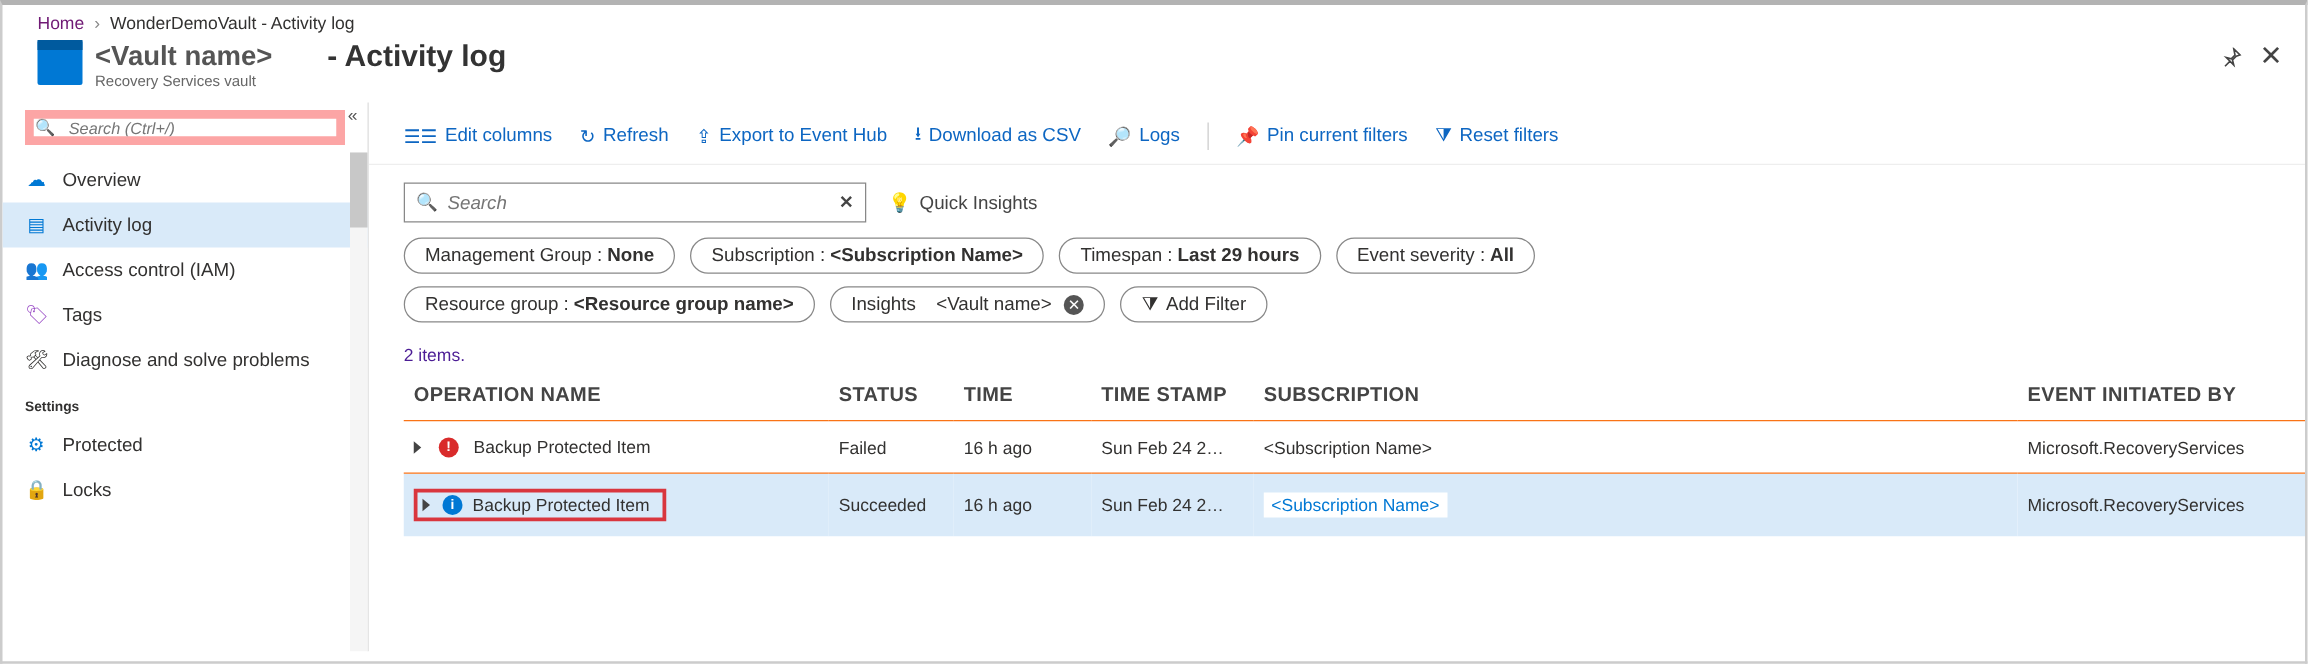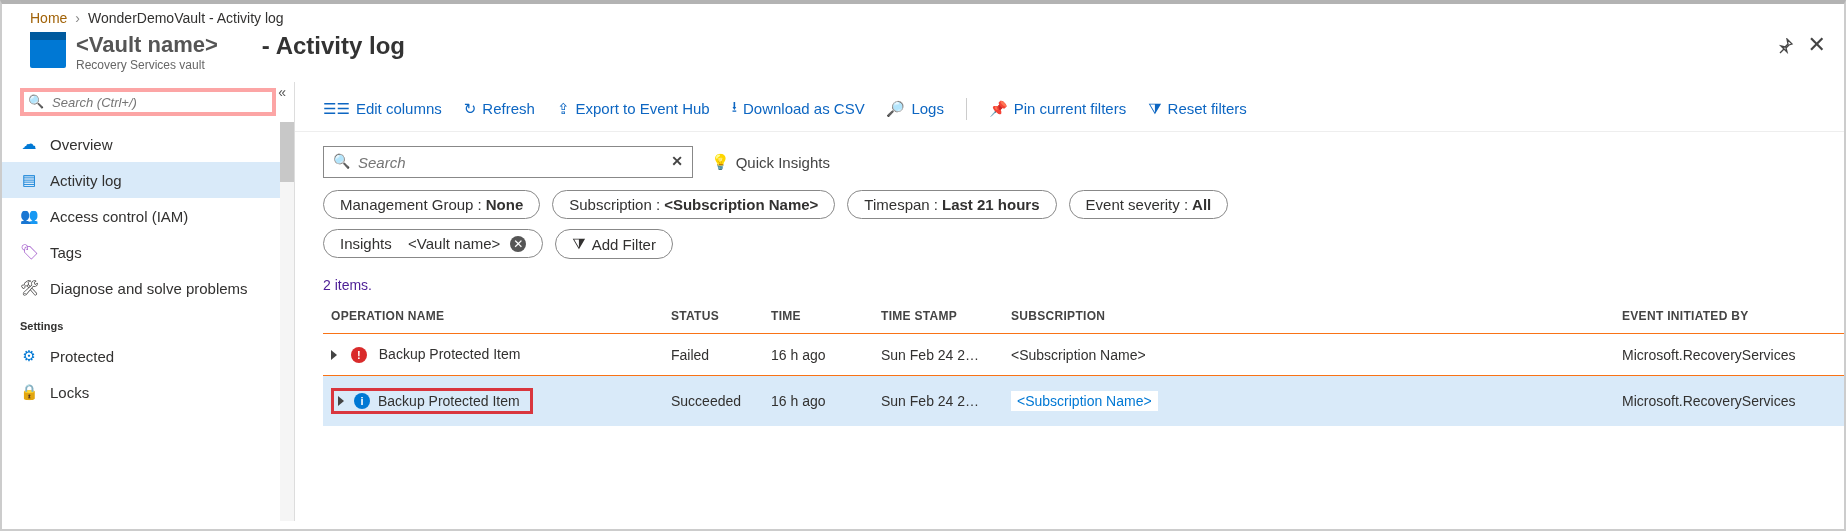--- a/index.html
+++ b/index.html
@@ -1,35 +1,35 @@
 <!DOCTYPE html>
 <html><head>
 <meta charset="utf-8">
 <style>
 * { box-sizing: border-box; margin: 0; padding: 0; font-family: "Segoe UI", Arial, sans-serif; }
 body { width: 1846px; height: 531px; background: #fff; border: 2px solid #ccc; border-top: 4px solid #b3b3b3; font-size: 14px; color: #323130; overflow: hidden; }
 
 .breadcrumb { padding: 6px 18px 4px 28px; font-size: 14px; display: flex; align-items: center; gap: 8px; }
-.breadcrumb a { color: #a16207; text-decoration: none; }
+.breadcrumb a { color: #701a75; text-decoration: none; }
 .breadcrumb .sep { color: #888; }
 
 .header-row { display: flex; align-items: flex-start; padding: 2px 18px 10px 28px; }
 .vault-icon { width: 36px; height: 36px; background: #0078d4; margin-right: 10px; border-radius: 2px; position: relative; }
 .vault-icon::before { content:""; position:absolute; top:0; left:0; right:0; height:8px; background:#005a9e; }
 .vault-title { font-size: 22px; font-weight: 600; color: #555; }
 .vault-sub { font-size: 12px; color: #666; }
 .page-title { font-size: 24px; font-weight: 600; margin-left: 44px; color: #333; }
 .header-right { margin-left: auto; display: flex; gap: 14px; align-items: center; color: #444; }
 
 .layout { display: flex; height: calc(100% - 86px); }
 
 .sidebar { width: 293px; border-right: 1px solid #ddd; position: relative; padding-top: 6px; }
 .sidebar .collapse { position: absolute; top: 2px; right: 8px; font-size: 14px; color: #555; }
 .sidebar .search { margin: 0 18px 10px 18px; }
-.sidebar .search input { width: 100%; height: 28px; border: 4px solid #fca5a5; padding: 0 8px 0 28px; font-style: italic; font-size: 13px; color: #666; }
+.sidebar .search input { width: 100%; height: 28px; border: 7px solid #fca5a5; padding: 0 8px 0 28px; font-style: italic; font-size: 13px; color: #666; }
 .sidebar .search { position: relative; }
 .sidebar .search .sicon { position: absolute; left: 8px; top: 6px; color: #888; font-size: 13px; }
 .nav-scroll { position: absolute; right: 0; top: 40px; bottom: 0; width: 14px; background: #f5f5f5; }
 .nav-scroll .thumb { width: 100%; height: 60px; background: #c8c8c8; }
 .nav-item { display: flex; align-items: center; padding: 9px 18px; gap: 12px; font-size: 15px; cursor: pointer; }
 .nav-item.selected { background: #d9eaf9; }
 .nav-item .ic { width: 18px; text-align: center; }
 .section-head { padding: 14px 18px 6px 18px; font-weight: 600; font-size: 11px; }
 
 .main { flex: 1; padding: 6px 0 0 0; overflow: hidden; }
@@ -46,21 +46,21 @@
 
 .pill-row { display: flex; flex-wrap: wrap; gap: 12px; padding: 4px 20px 6px 28px; align-items: flex-start; }
 .pill { border: 1px solid #888; border-radius: 16px; padding: 5px 16px; font-size: 15px; display: inline-flex; align-items: center; gap: 4px; white-space: nowrap; }
 .pill .v { font-weight: 600; }
 .pill .x { font-size: 12px; color: #fff; background:#555; border-radius:50%; width:16px; height:16px; display:inline-flex; align-items:center; justify-content:center; margin-left:6px; }
 .pill.add { display:inline-flex; gap:6px; }
 
 .items-count { padding: 12px 28px 6px 28px; font-size: 14px; color: #4c1d95; }
 
 table { width: calc(100% - 28px); margin-left: 28px; border-collapse: collapse; font-size: 14px; }
-th { text-align: left; font-size: 12px; font-weight: 700; letter-spacing: .3px; padding: 10px 8px; text-transform: uppercase; color: #444; }
+th { text-align: left; font-size: 16px; font-weight: 700; letter-spacing: .3px; padding: 10px 8px; text-transform: uppercase; color: #444; }
 td { padding: 12px 8px; border-top: 1px solid #f97316; }
 tr.selected td { background: #d9eaf9; }
 .chev { display:inline-block; width:0; height:0; border-top:5px solid transparent; border-bottom:5px solid transparent; border-left:6px solid #444; margin-right:10px; vertical-align:middle; }
 .status-ic { display:inline-flex; width:16px; height:16px; border-radius:50%; color:#fff; font-size:11px; align-items:center; justify-content:center; margin-right:8px; vertical-align:middle; font-weight:bold; }
 .failed { background:#d92b2b; }
 .succ { background:#0078d4; }
 .highlight-box { border: 3px solid #d9363e; padding: 2px 10px 2px 4px; display: inline-flex; align-items: center; }
 .link-blue { color:#0078d4; }
 .svg-ic { width:16px; height:16px; vertical-align:middle; }
 </style>
@@ -183,28 +183,32 @@
       <div class="pill">
           <span>Management Group : </span>
           <span class="v">None</span>
         </div>
       <div class="pill">
           <span>Subscription : </span>
           <span class="v">&lt;Subscription Name&gt;</span>
         </div>
       <div class="pill">
           <span>Timespan : </span>
-          <span class="v">Last 21 hours</span>
+          <span class="v">Last 29 hours</span>
         </div>
       <div class="pill">
           <span>Event severity : </span>
           <span class="v">All</span>
         </div>
     </div>
     <div class="pill-row">
+      <div class="pill">
+          <span>Resource group : </span>
+          <span class="v">&lt;Resource group name&gt;</span>
+        </div>
       <div class="pill"><span>Insights</span>&nbsp;&nbsp;<span>&lt;Vault name&gt;</span><span class="x">✕</span></div>
       <div class="pill add">
           <span>⧩</span>
           <span>Add Filter</span>
         </div>
     </div>
 
     <div class="items-count">2 items.</div>
 
     <table>

